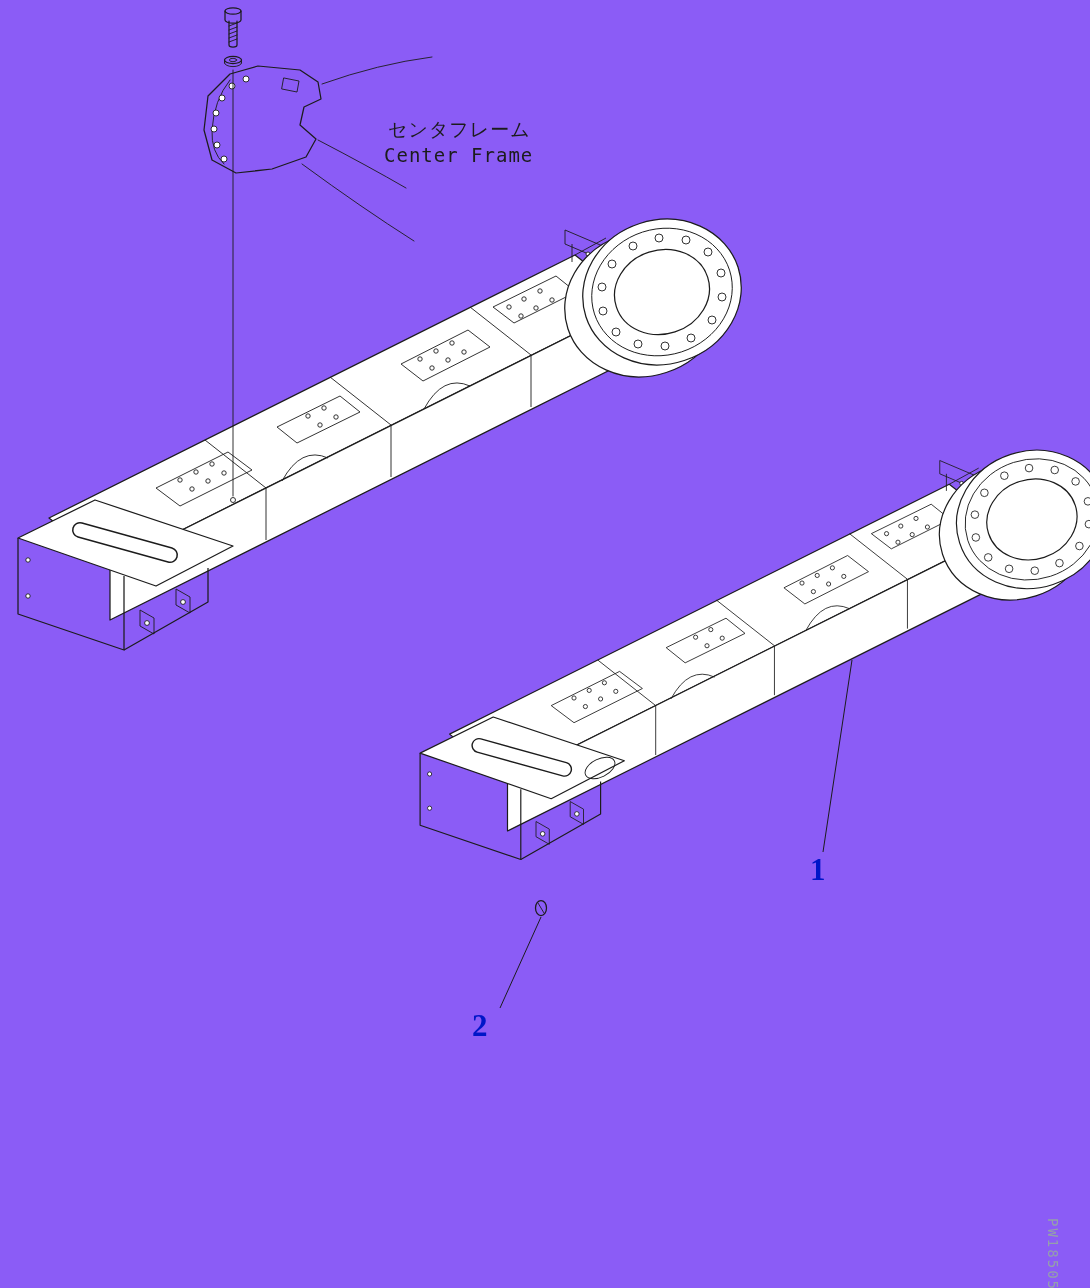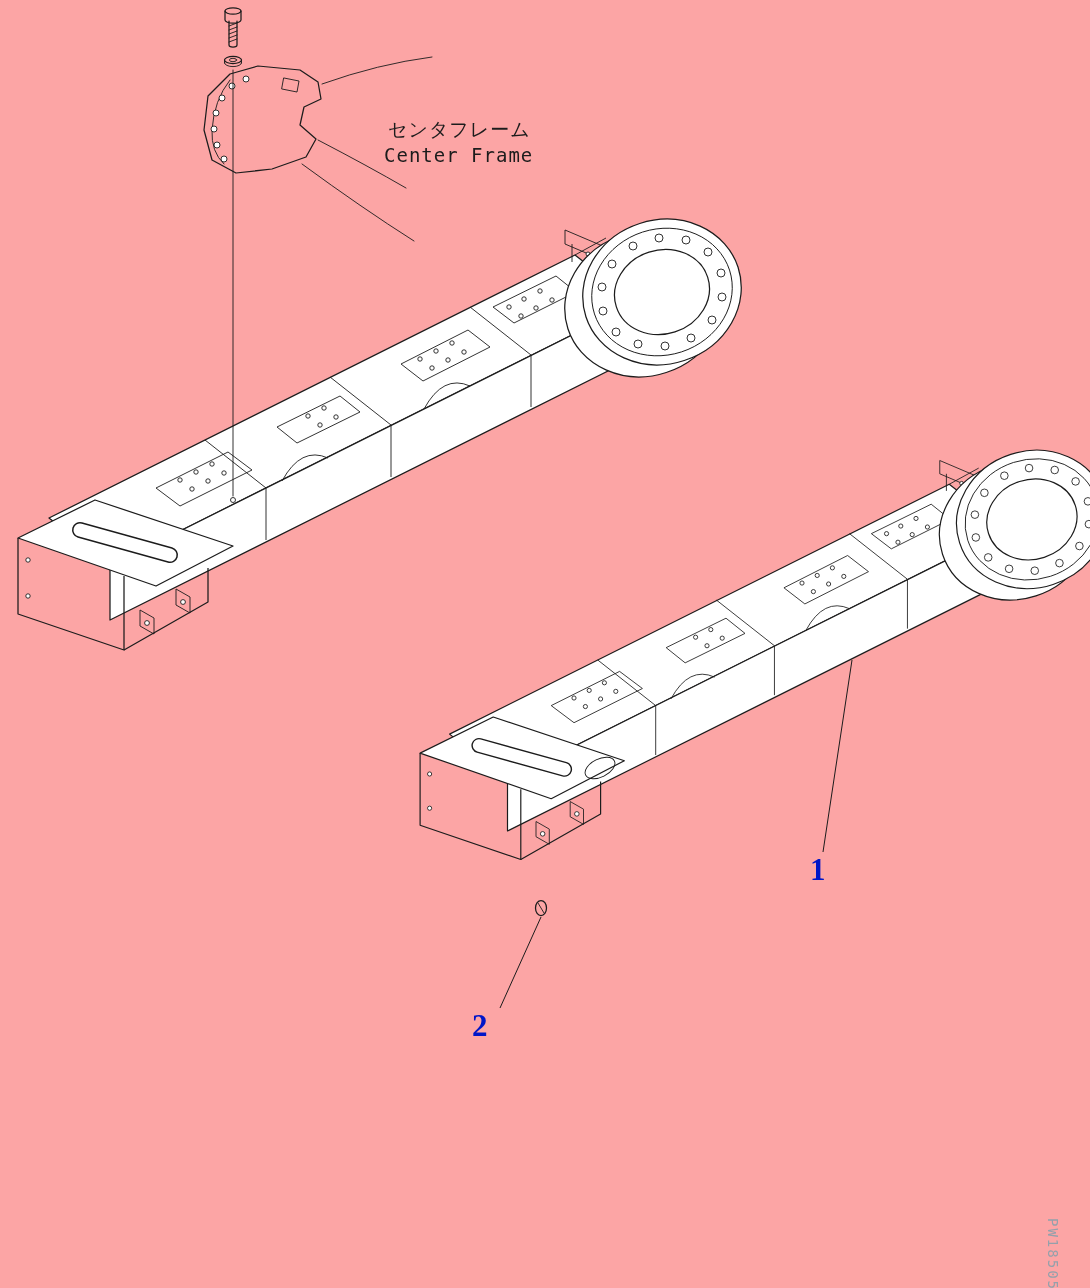--- a/index.html
+++ b/index.html
@@ -1,16 +1,16 @@
 <!DOCTYPE html>
 <html><head>
 <meta charset="utf-8">
 <style>
   html,body{margin:0;padding:0;background:#ffffff;}
-  .stage{position:relative;width:1090px;height:1288px;background:#fca5a5;overflow:hidden;}
+  .stage{position:relative;width:1090px;height:1288px;background:#8b5cf6;overflow:hidden;}
   svg{display:block;}
   .ln{fill:none;stroke:#1c1c1c;stroke-width:1.25;stroke-linejoin:round;stroke-linecap:round;}
   .thin{fill:none;stroke:#1c1c1c;stroke-width:0.9;stroke-linejoin:round;stroke-linecap:round;}
   .dot{fill:#ffffff;stroke:#1c1c1c;stroke-width:0.9;}
   .leader{fill:none;stroke:#1c1c1c;stroke-width:1;}
   .lbl{font-family:"DejaVu Sans Mono",monospace;font-size:19px;fill:#1c1c1c;letter-spacing:1px;}
   .callout{font-family:"Liberation Serif",serif;font-size:31px;font-weight:bold;}
   .pcode{font-family:"DejaVu Sans Mono",monospace;font-size:14px;letter-spacing:2px;}
 </style>
 </head>

